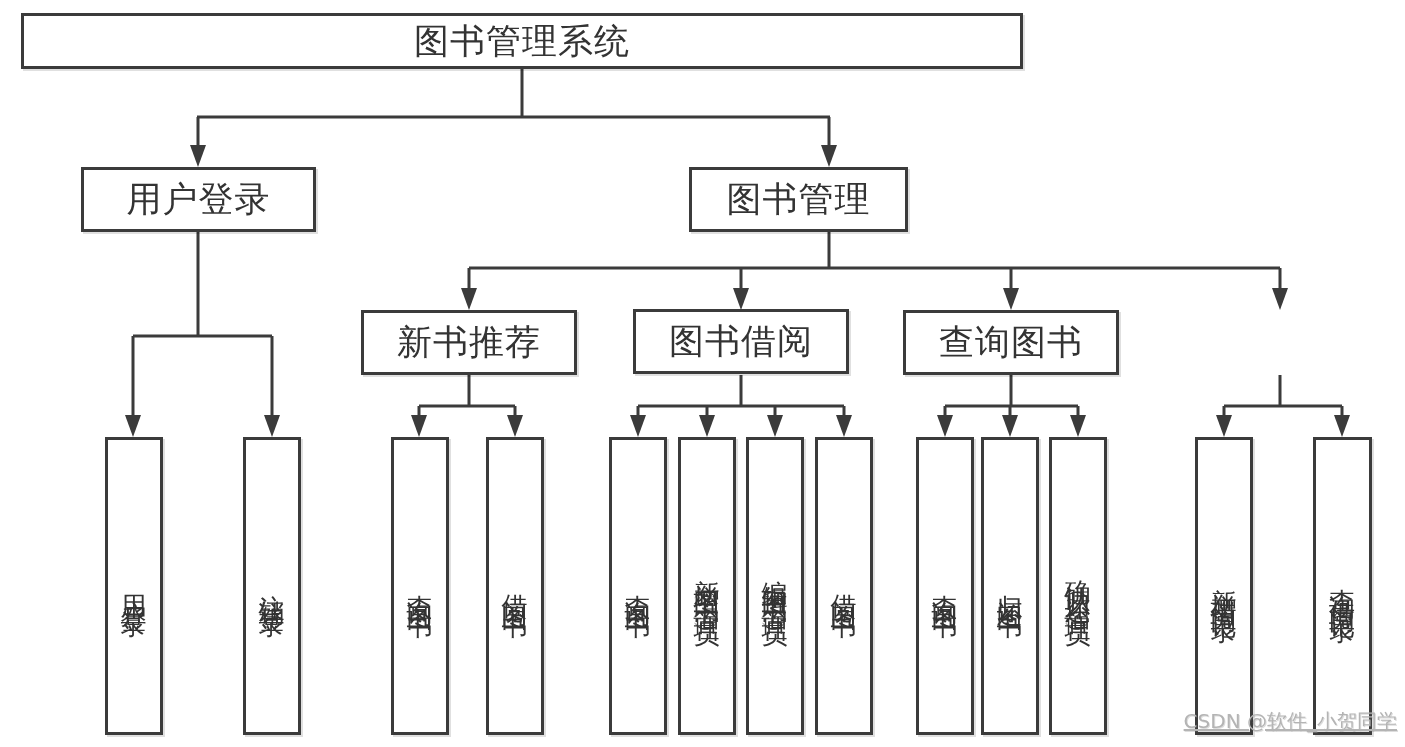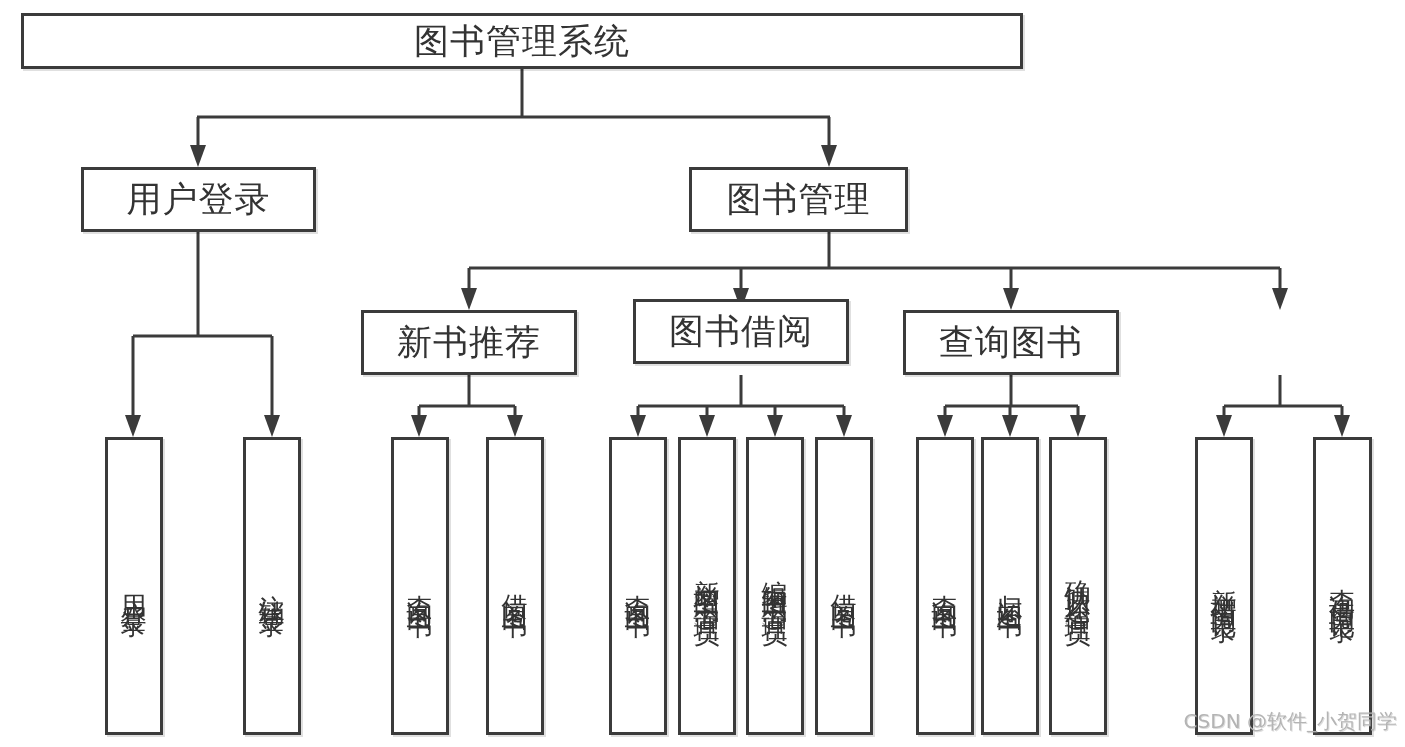--- a/index.html
+++ b/index.html
@@ -40,20 +40,21 @@
     letter-spacing:6px;
     line-height:1;
   }
   .watermark{
     position:absolute;
     z-index:5;
     font-size:20px;
     color:var(--watermark);
     text-shadow:1px 1px 0 rgba(120,120,120,0.25);
     white-space:nowrap;
+    text-decoration:underline;
   }
 </style>
 </head>
 <body>
 
 <div id="stage">
 
   <svg class="connectors" width="1405" height="747" viewBox="0 0 1405 747" aria-hidden="true">
 
     <path d="M522,69 V117 M197,117 H830 M198,117 V147 M829,117 V147"></path>
@@ -89,21 +90,21 @@
     <polygon points="1224,437 1216,415 1232,415"></polygon>
     <polygon points="1342,437 1334,415 1350,415"></polygon>
   </svg>
 
   <div class="node h" style="left:21px;top:13px;width:1002px;height:56px">图书管理系统</div>
 
   <div class="node h" style="left:81px;top:167px;width:235px;height:65px">用户登录</div>
   <div class="node h" style="left:689px;top:167px;width:219px;height:65px">图书管理</div>
 
   <div class="node h" style="left:361px;top:310px;width:216px;height:65px">新书推荐</div>
-  <div class="node h" style="left:633px;top:299px;width:216px;height:65px">图书借阅</div>
+  <div class="node h" style="left:633px;top:309px;width:216px;height:65px">图书借阅</div>
   <div class="node h" style="left:903px;top:310px;width:216px;height:65px">查询图书</div>
 
   <div class="node v" style="left:105px;top:437px;width:58px;height:298px">用户登录</div>
   <div class="node v" style="left:243px;top:437px;width:58px;height:298px">注销登录</div>
 
   <div class="node v" style="left:391px;top:437px;width:58px;height:298px">查询图书</div>
   <div class="node v" style="left:486px;top:437px;width:58px;height:298px">借阅图书</div>
 
   <div class="node v" style="left:609px;top:437px;width:58px;height:298px">查询图书</div>
   <div class="node v" style="left:678px;top:437px;width:58px;height:298px">新增图书（管理员）</div>

